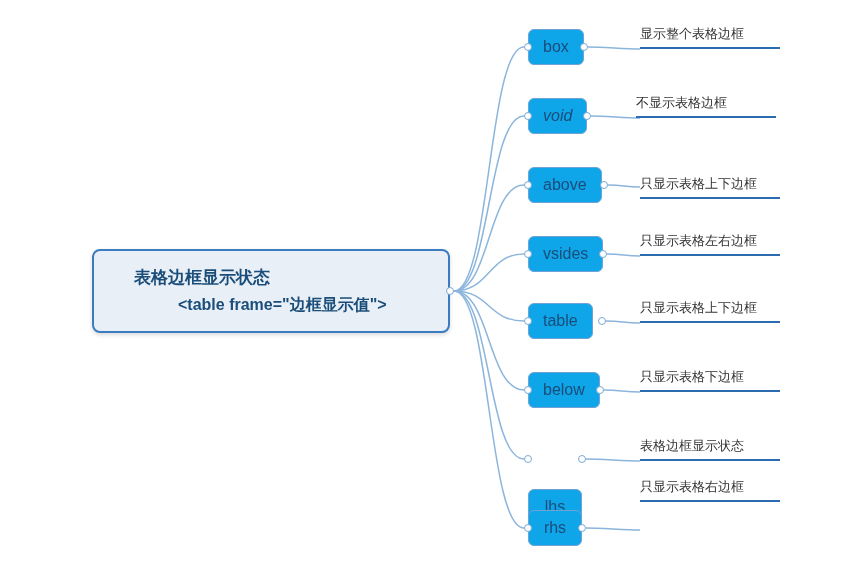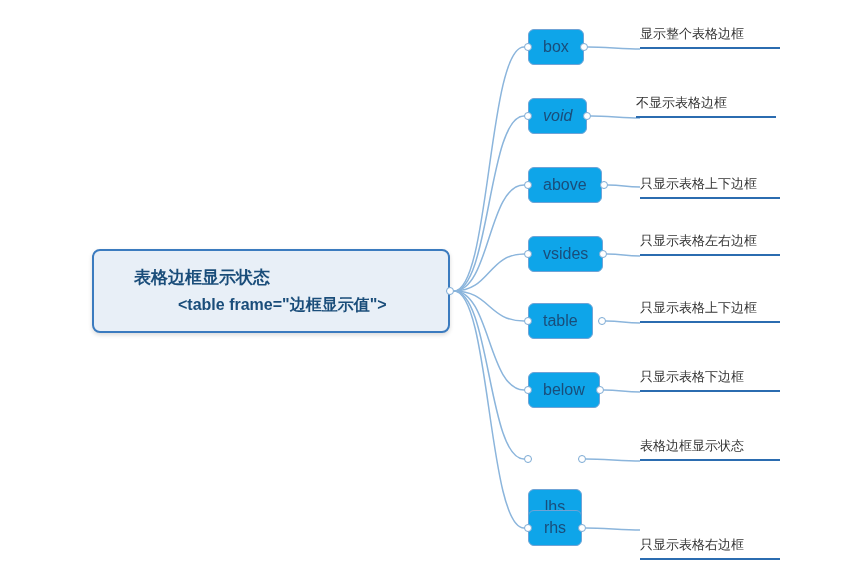--- a/index.html
+++ b/index.html
@@ -104,21 +104,21 @@
     <div class="desc-label" style="left: 640px; top: 175px;">只显示表格上下边框</div>
     <div class="child-node" style="left: 528px; top: 236px;">vsides</div>
     <div class="desc-label" style="left: 640px; top: 232px;">只显示表格左右边框</div>
     <div class="child-node" style="left: 528px; top: 303px;">table</div>
     <div class="desc-label" style="left: 640px; top: 299px;">只显示表格上下边框</div>
     <div class="child-node" style="left: 528px; top: 372px;">below</div>
     <div class="desc-label" style="left: 640px; top: 368px;">只显示表格下边框</div>
     <div class="child-node" style="left: 528px; top: 441px; margin-top: 48px;">lhs</div>
     <div class="desc-label" style="left: 640px; top: 437px;">表格边框显示状态</div>
     <div class="child-node" style="left: 528px; top: 510px;">rhs</div>
-    <div class="desc-label" style="left: 640px; top: 536px;">只显示表格右边框</div>
+    <div class="desc-label" style="left: 640px; top: 478px;">只显示表格右边框</div>
   </div>
 
 <div class="dot" style="left: 446px; top: 287px;"></div>
 <div class="dot" style="left: 524px; top: 43px;"></div>
 <div class="dot" style="left: 580px; top: 43px;"></div>
 <div class="dot" style="left: 524px; top: 112px;"></div>
 <div class="dot" style="left: 583px; top: 112px;"></div>
 <div class="dot" style="left: 524px; top: 181px;"></div>
 <div class="dot" style="left: 600px; top: 181px;"></div>
 <div class="dot" style="left: 524px; top: 250px;"></div>

